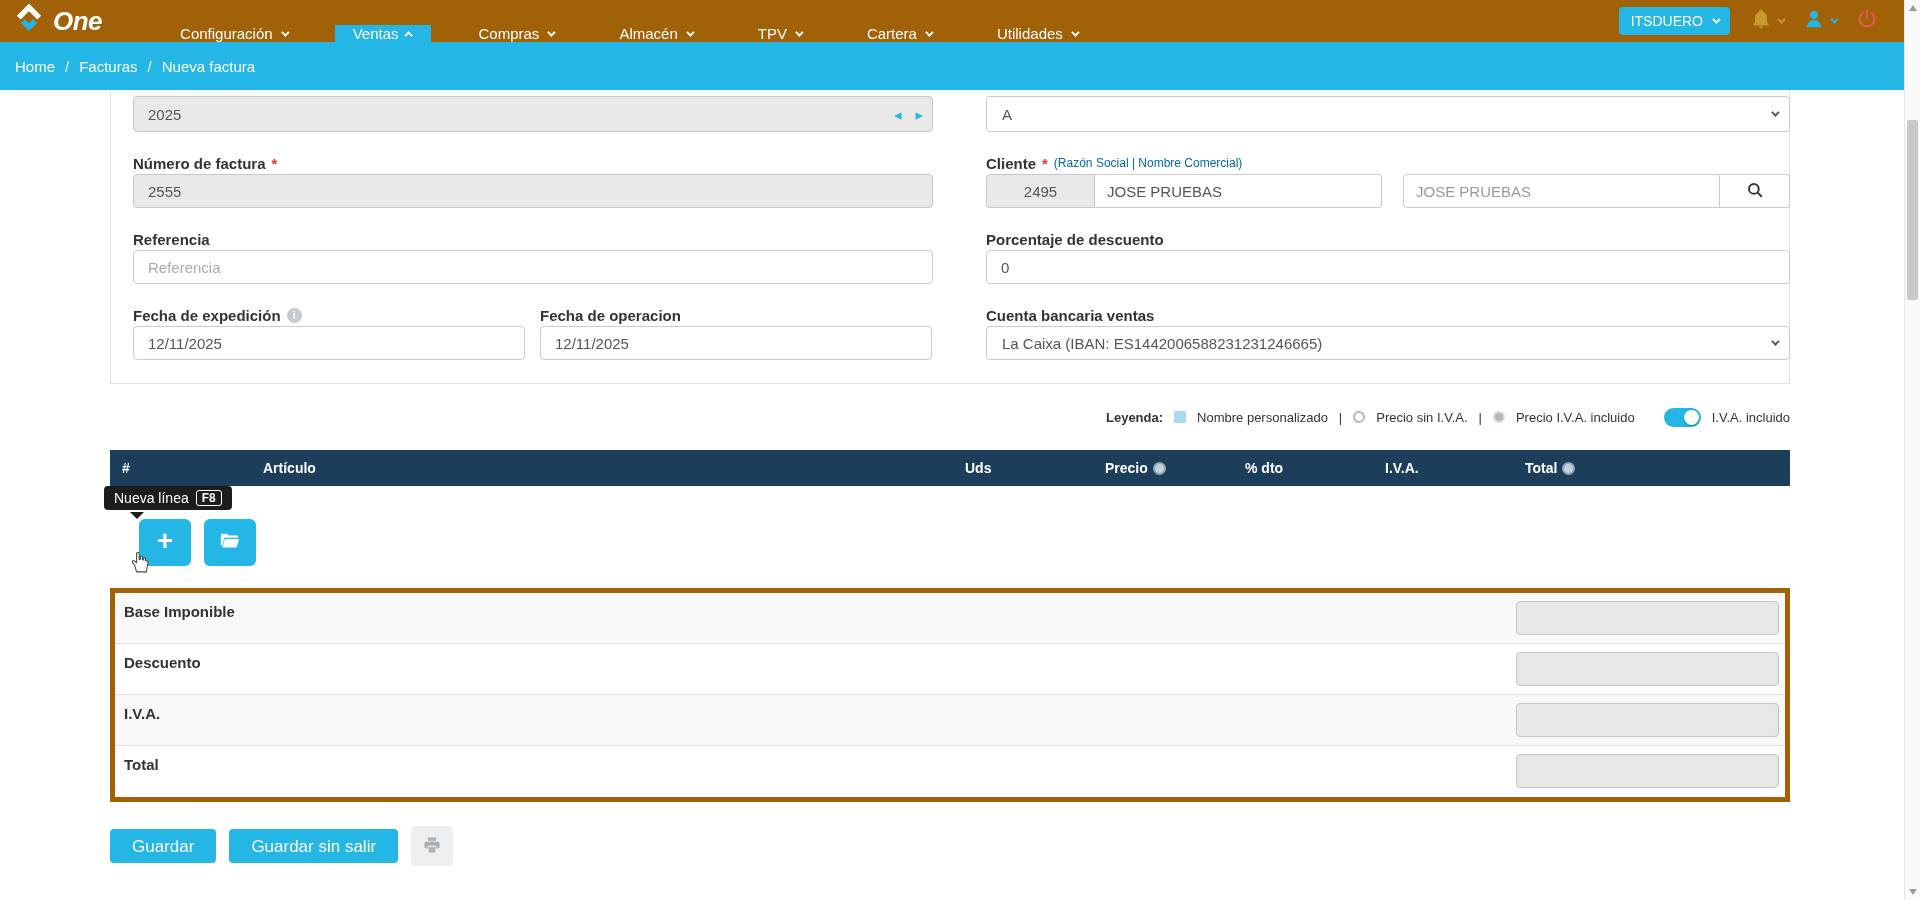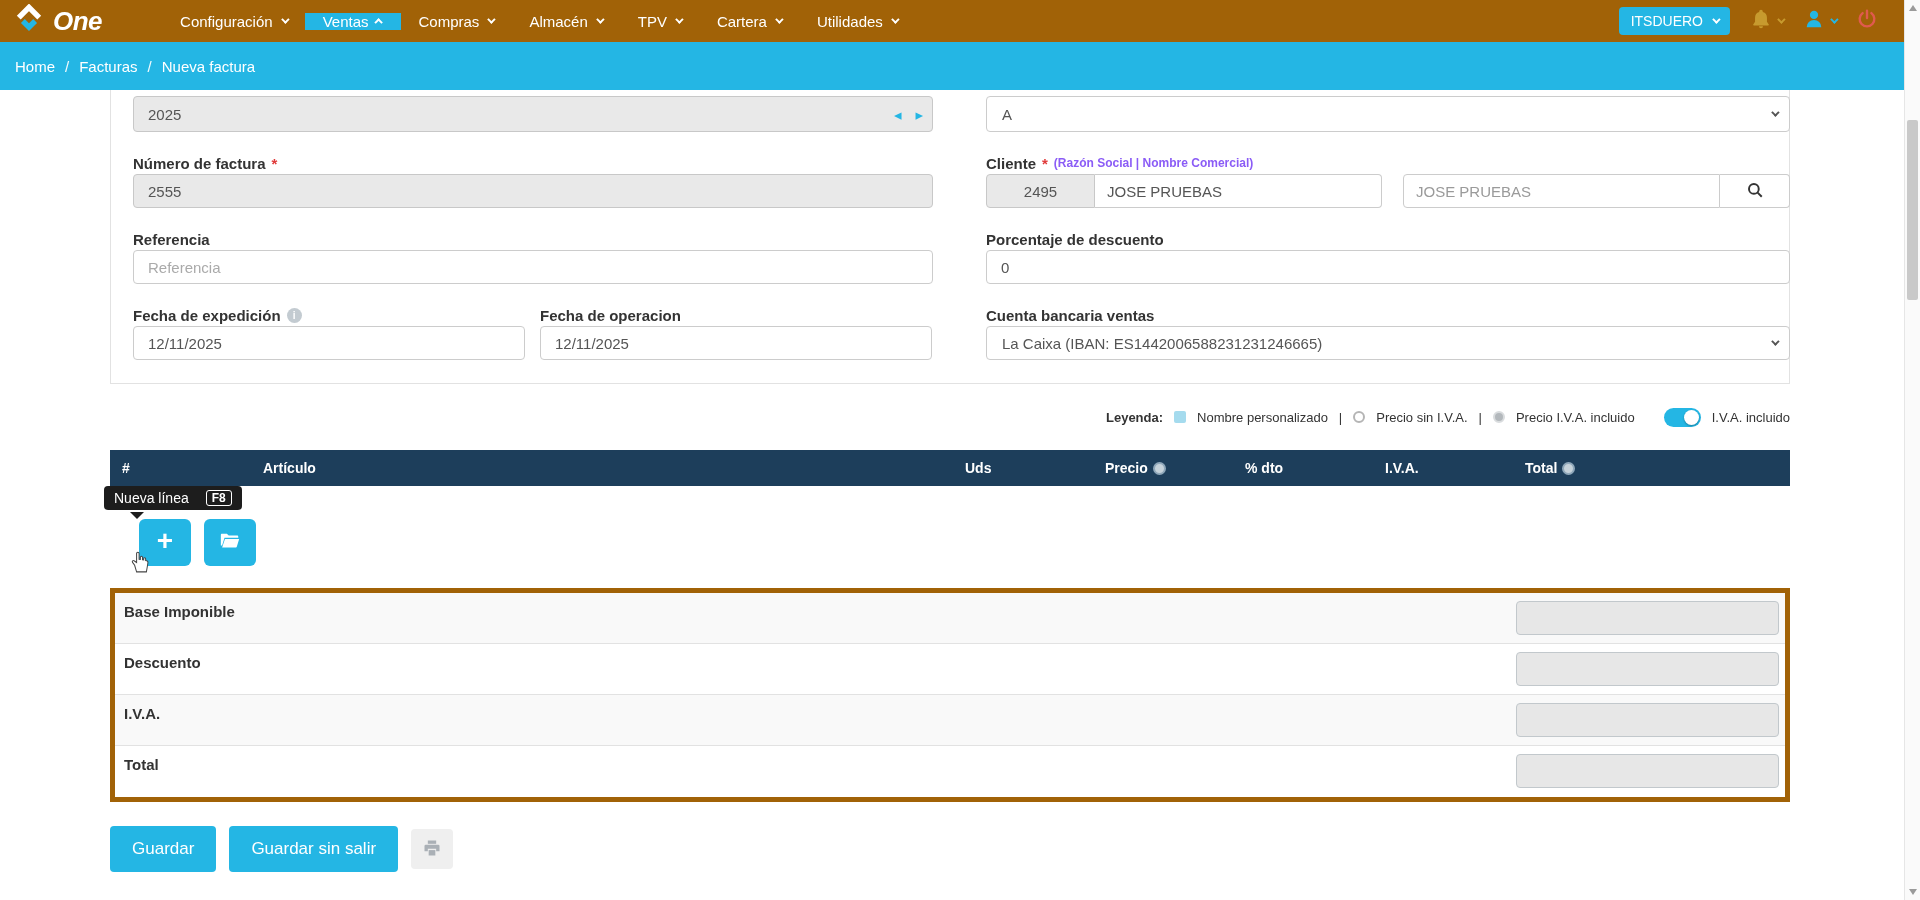--- a/index.html
+++ b/index.html
@@ -4,21 +4,21 @@
 <style>
   * { box-sizing: border-box; margin: 0; padding: 0; }
   html,body { width:1920px; height:900px; overflow:hidden; }
   body { font-family:"Liberation Sans", sans-serif; background:#fff; position:relative; }
 
   
   .navbar { position:absolute; top:0; left:0; width:1904px; height:42px; background:#a16207;
             display:flex; align-items:stretch; color:#fff; }
   .brand { display:flex; align-items:center; gap:9px; padding:0 22px 0 14px; }
   .brand-name { font-size:26px; font-weight:bold; font-style:italic; letter-spacing:-0.5px; }
-  .nav-menu { display:flex; align-items:center; margin-left:38px; }
+  .nav-menu { display:flex; align-items:flex-end; margin-left:38px;gap:30px; }
   .nav-item { display:flex; align-items:center; gap:8px; padding:0 18px; font-size:15px;
               color:#fff; cursor:pointer; white-space:nowrap; }
   .nav-item.active { background:#24b6e4; }
   .chev { display:inline-block; width:6px; height:6px; border-right:2px solid currentColor;
           border-bottom:2px solid currentColor; transform:rotate(45deg) translateY(-2px); }
   .chev.up { transform:rotate(-135deg) translateY(-2px); }
   .nav-right { margin-left:auto; display:flex; align-items:center; gap:20px; padding-right:26px; }
   .account-btn { background:#24b6e4; color:#fff; border:none; border-radius:4px; height:28px;
                  padding:0 12px; font-size:14px; font-family:inherit; display:flex; align-items:center;
                  gap:9px; cursor:pointer; }
@@ -35,21 +35,21 @@
   
   .main { position:absolute; top:90px; left:0; width:1904px; height:810px; background:#fff; }
 
   .panel { position:absolute; top:0; left:110px; width:1680px; height:294px;
            border:1px solid #e2e2e2; border-top:none; background:#fff;
            padding:6px 21px 0 22px; display:grid; grid-template-columns:800px 804px; column-gap:53px; }
   .fgroup { margin-bottom:0; }
   .flabel { display:flex; align-items:center; gap:6px; margin-top:20px; height:22px;
             font-size:15px; font-weight:700; color:#333; }
   .flabel .req { color:#e03a3a; }
-  .flabel .sub { font-weight:700; font-size:12px; color:#8b5cf6; }
+  .flabel .sub { font-weight:400; font-size:12px; color:#0369a1; }
   .tinput { width:100%; height:34px; border:1px solid #ccc; border-radius:4px; padding:0 14px;
             font-size:15px; color:#555; font-family:inherit; background:#fff; }
   .tinput::placeholder { color:#aaa; }
   .gray { background:#e9e9e9; border-color:#c8c8c8; }
   .muted-input { color:#9a9a9a; }
 
   .year-group { position:relative; height:36px; }
   .year-group input { height:36px; }
   .year-arrows { position:absolute; right:10px; top:0; height:36px; display:flex; align-items:center; gap:14px; }
   .year-arrow { color:#24b6e4; font-size:15px; cursor:pointer; line-height:1; background:none; border:none; }
@@ -92,21 +92,21 @@
   .lines-header { position:absolute; top:360px; left:110px; width:1680px; height:36px; background:#1d3e5b;
                   display:grid; grid-template-columns:153px 702px 140px 140px 140px 140px 140px auto;
                   align-items:center; color:#fff; font-size:14px; font-weight:700; }
   .lh-cell { display:flex; align-items:center; gap:5px; }
   .lh-cell:first-child { padding-left:12px; }
   .circle-icon { width:13px; height:13px; border-radius:50%; background:#c6d2da;
                  border:2px solid #8fa7ba; }
 
   
   .tooltip { position:absolute; top:396px; left:104px; background:#1d1d1d; color:#fff; font-size:14px;
-             border-radius:4px; padding:4px 10px; display:flex; align-items:center; gap:17px; z-index:5; }
+             border-radius:4px; padding:4px 10px; display:flex; align-items:center; gap:7px; z-index:5; }
   .keycap { border:1.5px solid #fff; border-radius:3px; padding:0 5px; font-size:12px; font-weight:700; }
   .tooltip-arrow { position:absolute; top:422px; left:130px; width:0; height:0; z-index:5;
                    border-left:7px solid transparent; border-right:7px solid transparent;
                    border-top:7px solid #1d1d1d; }
   .line-buttons { position:absolute; top:429px; left:139px; display:flex; gap:13px; }
   .sq-btn { width:52px; height:47px; background:#24b6e4; border:none; border-radius:6px; color:#fff;
             display:flex; align-items:center; justify-content:center; cursor:pointer; }
   .sq-btn .plus { font-size:28px; font-weight:700; line-height:1; margin-top:-3px; }
   .hand-cursor { position:absolute; top:458px; left:128px; z-index:9; }
 
@@ -114,21 +114,21 @@
   .totals { position:absolute; top:498px; left:110px; width:1680px; border:5px solid #a16207; }
   .trow { height:51px; position:relative; border-bottom:1px solid #e2e2e2; }
   .trow:last-child { border-bottom:none; }
   .trow:nth-child(odd) { background:#f9f9f9; }
   .trow .tlabel { position:absolute; left:9px; top:10px; font-size:15px; font-weight:700; color:#333; }
   .trow input { position:absolute; right:6px; top:8px; width:263px; height:34px; background:#e7e7e7;
                 border:1px solid #c2c8cc; border-radius:4px; padding:0 10px; font-size:15px; font-family:inherit; }
 
   
   .actions { position:absolute; top:736px; left:110px; display:flex; align-items:center; gap:13px; }
-  .btn-primary { height:46px; background:#24b6e4; color:#fff; border:none; border-radius:4px;
+  .btn-primary { height:34px; background:#24b6e4; color:#fff; border:none; border-radius:4px;
                  font-size:17px; font-family:inherit; padding:8px 22px; cursor:pointer; }
   .btn-print { width:42px; height:40px; background:#efefef; border:none; border-radius:4px;
                display:flex; align-items:center; justify-content:center; cursor:default; }
 
   
   .scrollbar { position:absolute; right:0; top:0; width:16px; height:900px; background:#fafafa;
                border-left:1px solid #e6e6e6; }
   .sb-arrow { position:absolute; left:4px; width:0; height:0;
               border-left:4px solid transparent; border-right:4px solid transparent; }
   .sb-up { top:5px; border-bottom:6px solid #9a9a9a; }

